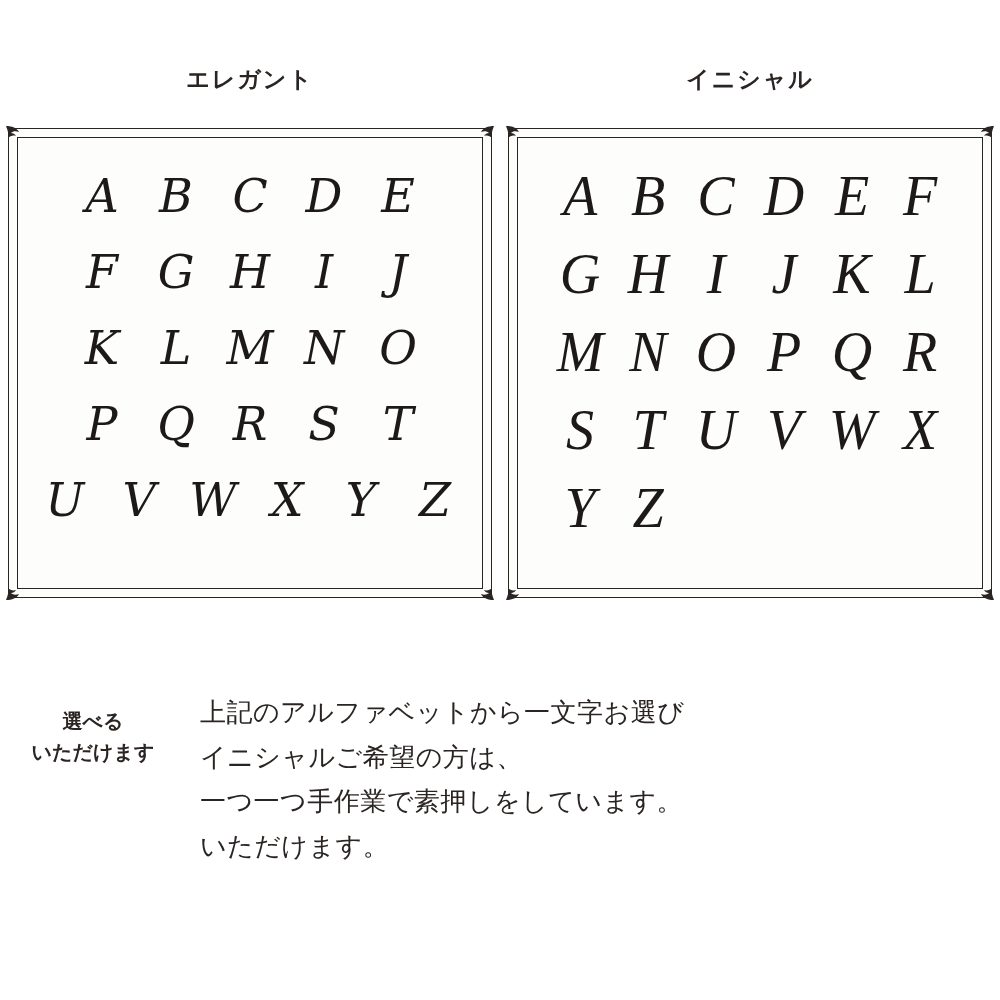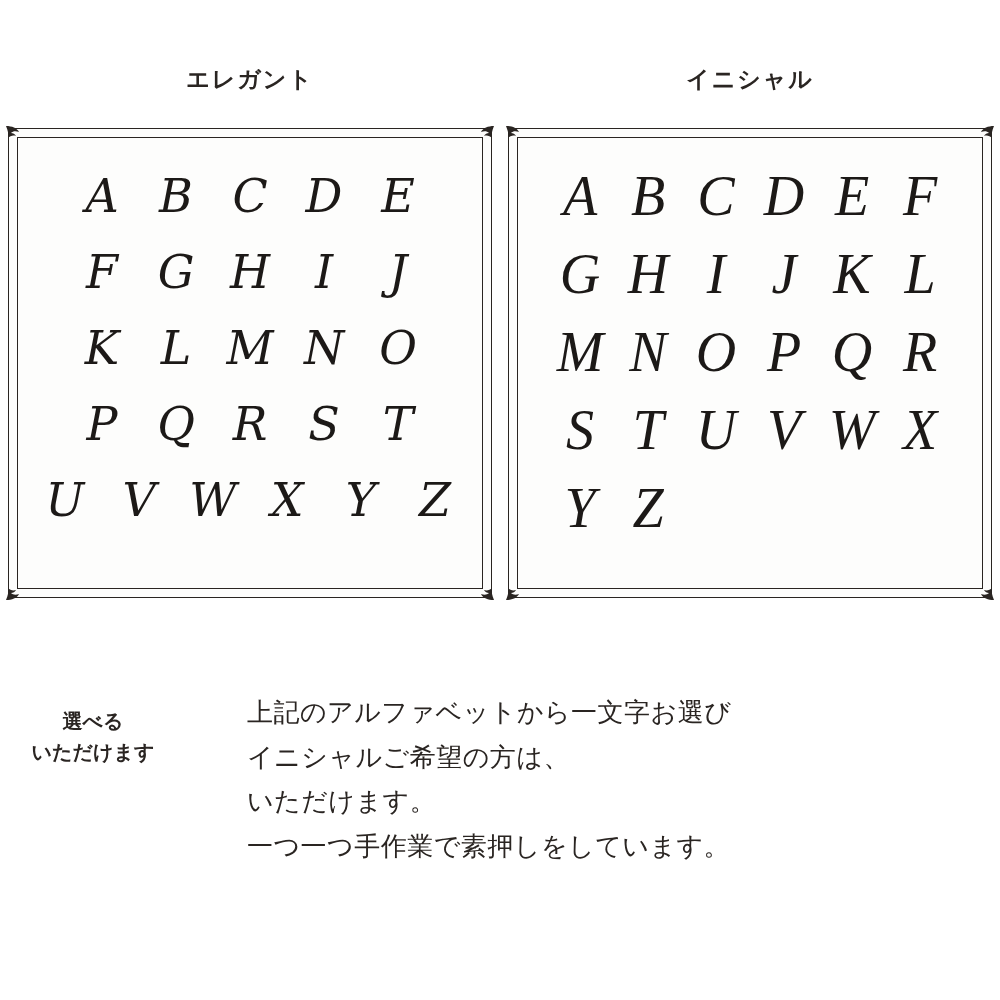--- a/index.html
+++ b/index.html
@@ -124,21 +124,20 @@
   }
 
   
   .desc {
     position: absolute;
     top: 690px;
     left: 0;
     width: 1000px;
     display: flex;
     align-items: flex-start;
-    gap: 47px;
   }
   .desc-label {
     width: 200px;
     padding-right: 14px;
     box-sizing: border-box;
     text-align: center;
     font-size: 20px;
     font-weight: bold;
     line-height: 1.55;
     color: #2a2522;
@@ -302,18 +301,18 @@
   </div>
 
   <div class="desc">
     <div class="desc-label">
       <span class="l1">選べる</span>
       <span class="l2">いただけます</span>
     </div>
     <div class="desc-body">
       <p>上記のアルファベットから一文字お選び</p>
       <p>イニシャルご希望の方は、</p>
+      <p>一つ一つ手作業で素押しをしています。</p>
       <p>いただけます。</p>
-      <p>一つ一つ手作業で素押しをしています。</p>
     </div>
   </div>
 
 </div>
 
 </body></html>

